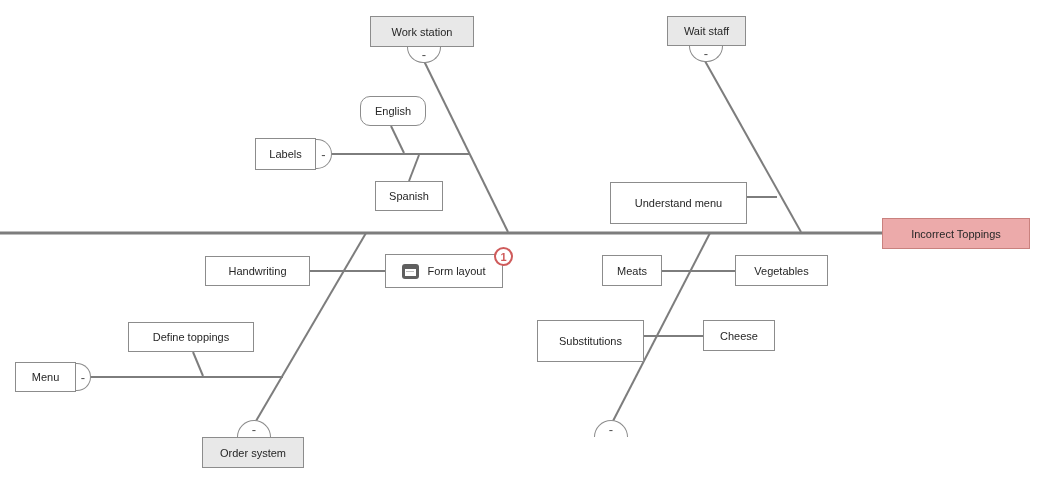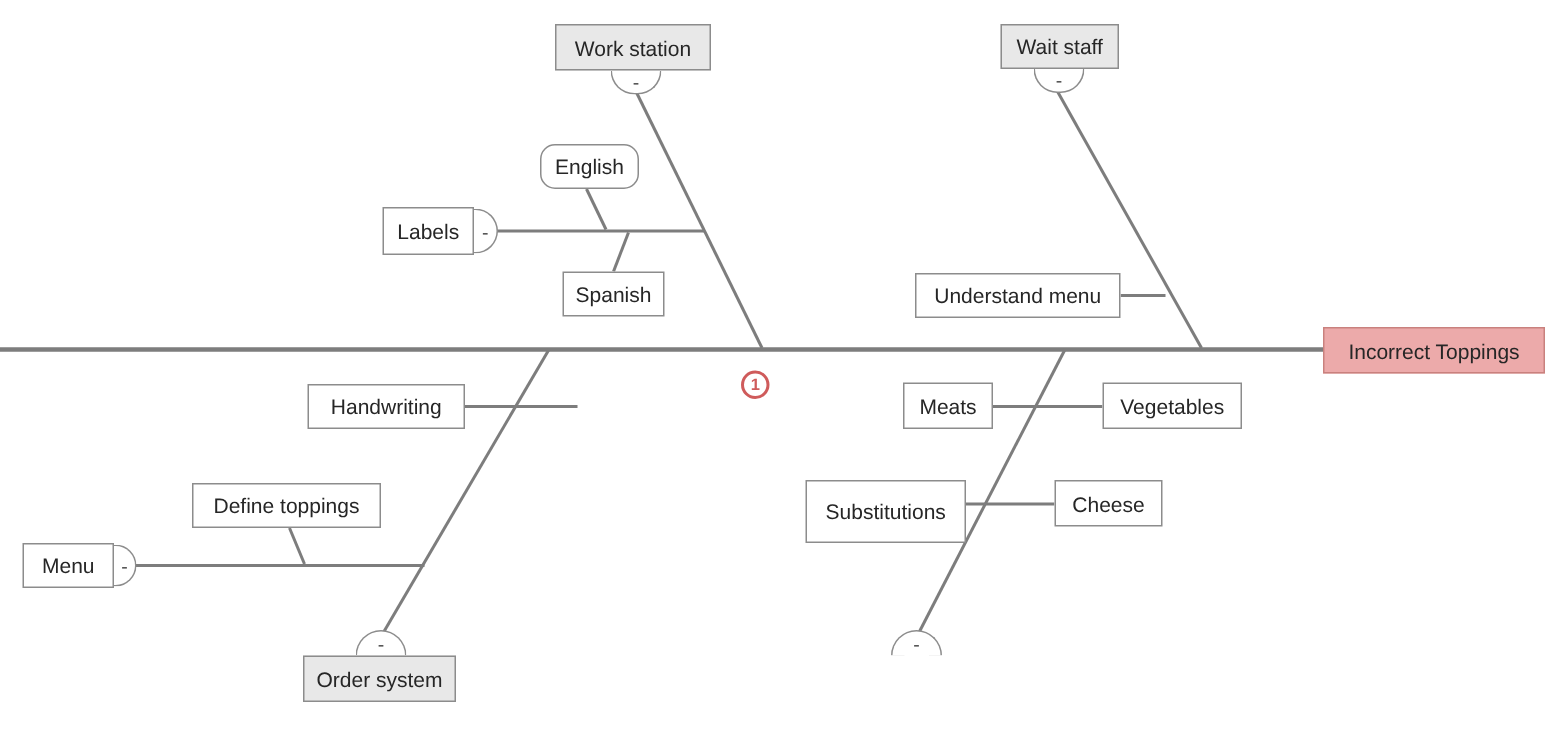--- a/index.html
+++ b/index.html
@@ -14,21 +14,21 @@
   }
   svg.lines { position: absolute; left: 0; top: 0; z-index: 1; }
   svg.lines line { stroke: #7d7d7d; }
 
   .node {
     position: absolute;
     z-index: 3;
     display: flex;
     align-items: center;
     justify-content: center;
-    font-size: 14px;
+    font-size: 11px;
     white-space: nowrap;
     box-sizing: border-box;
     border: 1.5px solid #8c8c8c;
     background: #ffffff;
   }
   .node.main { background: #e8e8e8; }
   .node.effect {
     background: #ecaaaa;
     border-color: #c9817e;
     z-index: 3;
@@ -136,23 +136,31 @@
 
   <div class="node effect" style="left:882px; top:218px; width:148px; height:31px;">Incorrect Toppings</div>
 
   <div class="node main" style="left:370px; top:16px; width:104px; height:31px;">Work station</div>
   <div class="node main" style="left:667px; top:16px; width:79px; height:30px;">Wait staff</div>
   <div class="node main" style="left:202px; top:437px; width:102px; height:31px;text-align:right;">Order system</div>
 
   <div class="node" style="left:255px; top:138px; width:61px; height:32px;">Labels</div>
   <div class="node" style="left:360px; top:96px; width:66px; height:30px;border-radius:10px;">English</div>
   <div class="node" style="left:375px; top:181px; width:68px; height:30px;">Spanish</div>
-  <div class="node" style="left:610px; top:182px; width:137px; height:30px;">Understand menu</div>
+  <div class="node" style="left:610px; top:182px; width:137px; height:42px;">Understand menu</div>
   <div class="node" style="left:205px; top:256px; width:105px; height:30px;">Handwriting</div>
 
+  <div class="node gap8" style="left:385px; top:254px; width:118px; height:34px;">
+    <span class="note-icon">
+      <span class="paper">
+          <span class="paper-line"></span>
+        </span>
+    </span>
+    <span>Form layout</span>
+  </div>
   <div class="badge" style="left:494px; top:247px;">1</div>
 
   <div class="node" style="left:15px; top:362px; width:61px; height:30px;">Menu</div>
   <div class="node" style="left:128px; top:322px; width:126px; height:30px;">Define toppings</div>
   <div class="node" style="left:602px; top:255px; width:60px; height:31px;">Meats</div>
   <div class="node" style="left:735px; top:255px; width:93px; height:31px;">Vegetables</div>
   <div class="node" style="left:537px; top:320px; width:107px; height:42px;">Substitutions</div>
   <div class="node" style="left:703px; top:320px; width:72px; height:31px;">Cheese</div>
 
 </div>

